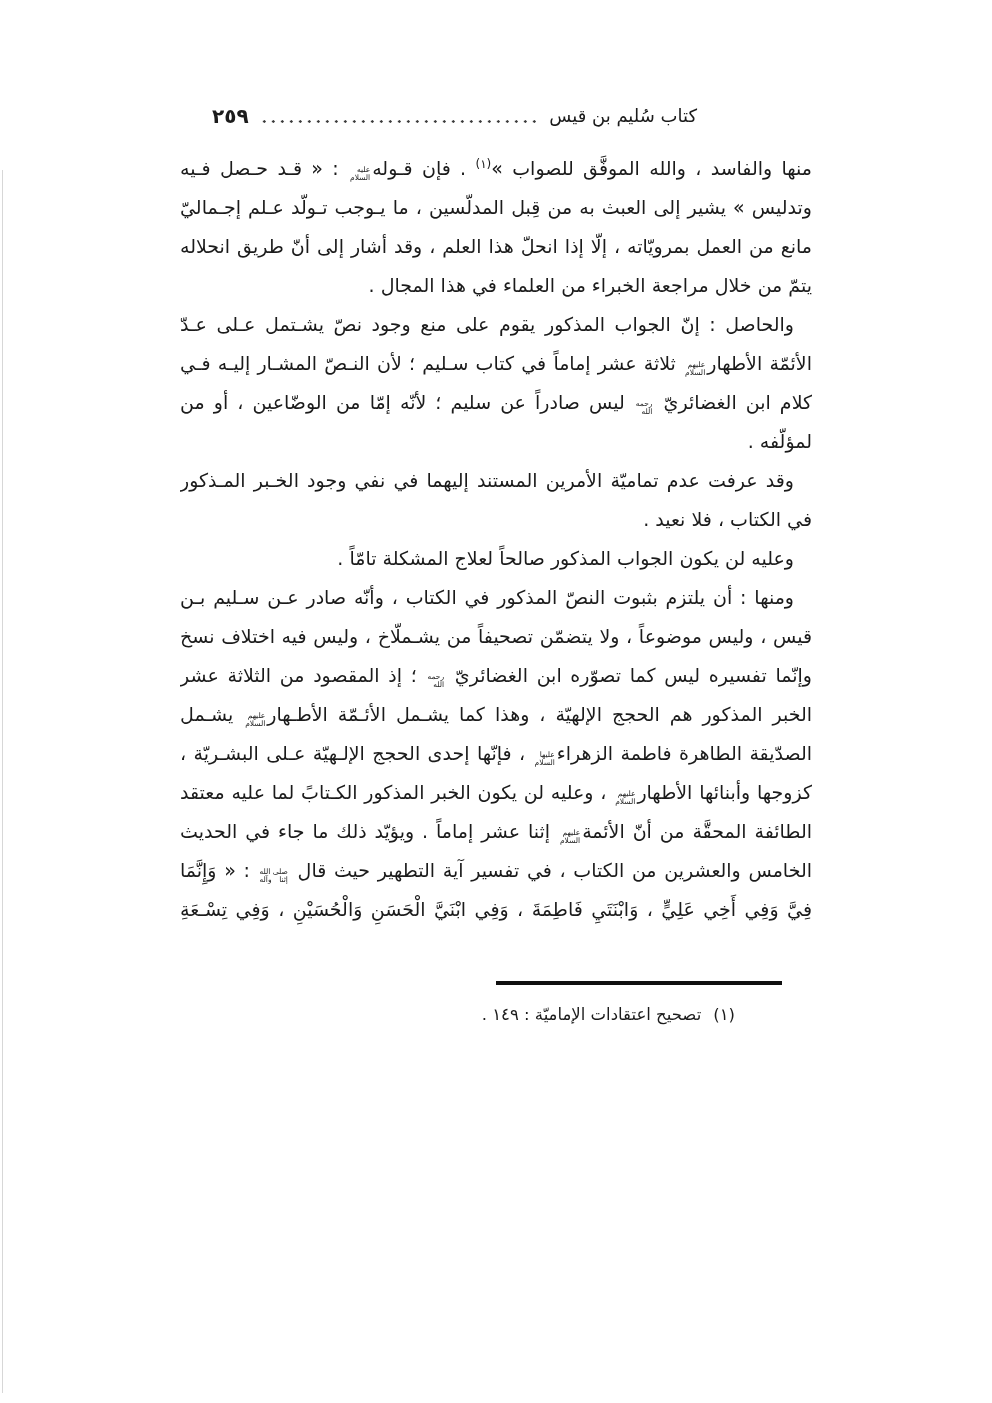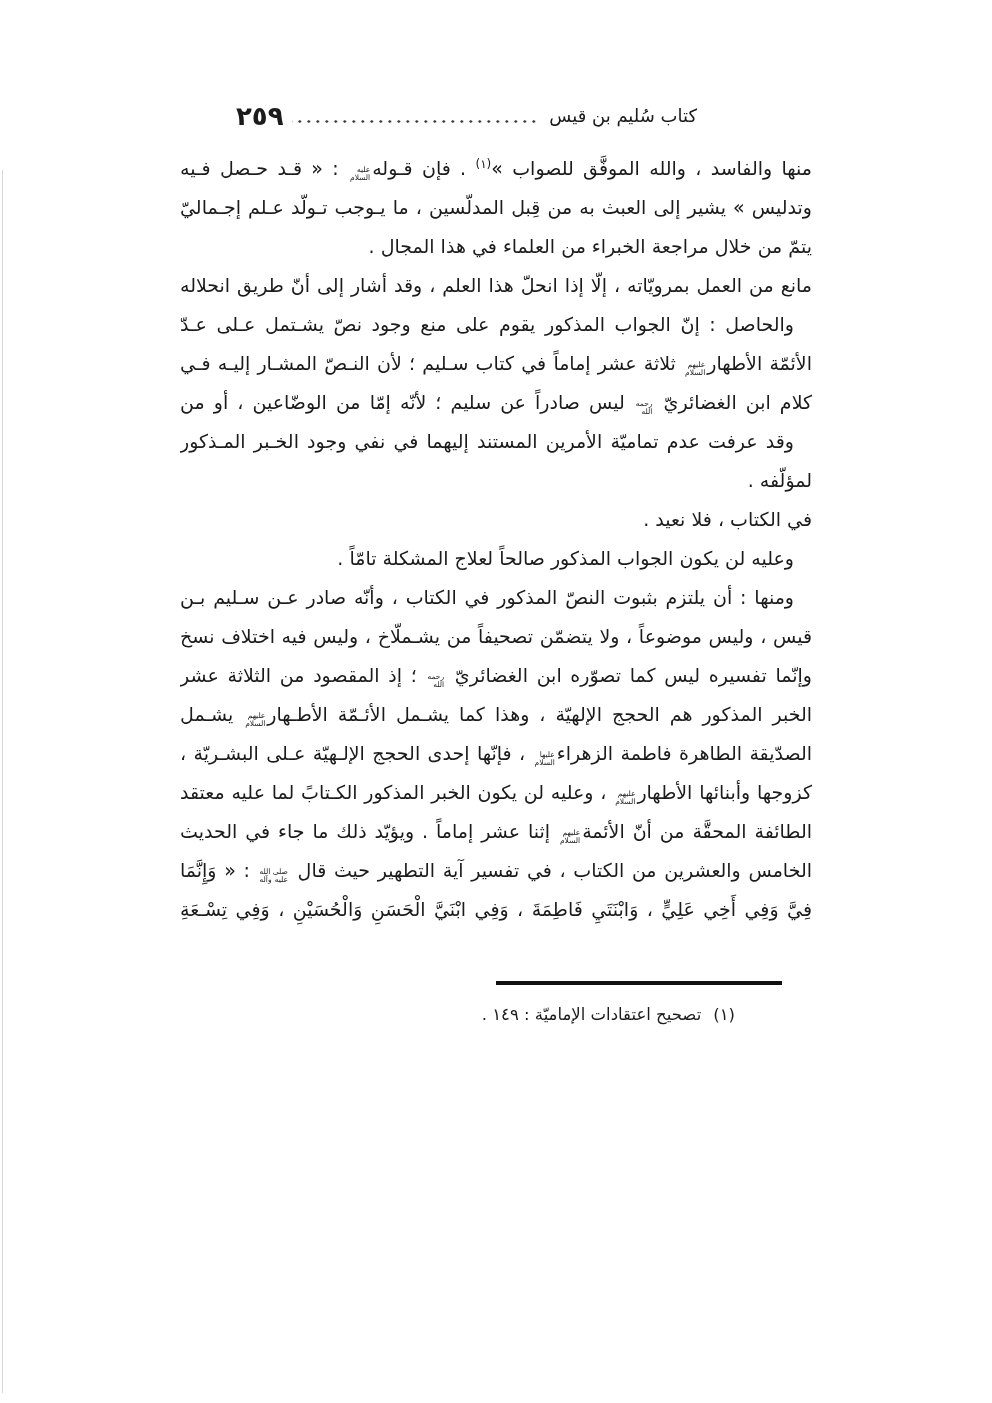--- a/index.html
+++ b/index.html
@@ -23,21 +23,21 @@
     font-size:18px;
   }
   .header .title{white-space:nowrap;line-height:26px;}
   .header .dots{
     flex:1;height:26px;margin:0 8px;
     background-image:radial-gradient(circle,#3a3a3a 1.1px,transparent 1.5px);
     background-size:9px 3px;
     background-repeat:repeat-x;
     background-position:center bottom 6px;
   }
-  .header .pageno{white-space:nowrap;line-height:26px;font-weight:bold;font-size:26px;margin-left:24px;}
+  .header .pageno{white-space:nowrap;line-height:26px;font-weight:bold;font-size:20px;}
   
   .body{
     position:absolute;top:149px;right:180px;width:632px;
     direction:rtl;
     font-size:19px;
   }
   .line{
     height:39px;line-height:39px;
     text-align:justify;text-align-last:justify;
     overflow:hidden;
@@ -74,37 +74,37 @@
   <div class="header">
     <span class="title">كتاب سُليم بن قيس</span>
     <span class="dots"></span>
     <span class="pageno">٢٥٩</span>
   </div>
 
   <div class="body">
     <div>
         <div class="line j"><span>منها والفاسد ، والله الموفَّق للصواب »</span><sup class="fnref">(١)</sup><span> . فإن قـوله</span><span class="honorific"><span class="hrow">عليه</span><span class="hrow">السلام</span></span><span> : « قـد حـصل فـيه تـخليط</span></div>
         <div class="line j"><span>وتدليس » يشير إلى العبث به من قِبل المدلّسين ، ما يـوجب تـولّد عـلم إجـماليّ</span></div>
+        <div class="line j"><span>مانع من العمل بمرويّاته ، إلّا إذا انحلّ هذا العلم ، وقد أشار إلى أنّ طريق انحلاله</span></div>
         <div class="line last"><span>يتمّ من خلال مراجعة الخبراء من العلماء في هذا المجال .</span></div>
-        <div class="line j"><span>مانع من العمل بمرويّاته ، إلّا إذا انحلّ هذا العلم ، وقد أشار إلى أنّ طريق انحلاله</span></div>
         <div class="line j ind"><span>والحاصل : إنّ الجواب المذكور يقوم على منع وجود نصّ يشـتمل عـلى عـدّ</span></div>
         <div class="line j"><span>الأئمّة الأطهار</span><span class="honorific"><span class="hrow">عليهم</span><span class="hrow">السلام</span></span><span> ثلاثة عشر إماماً في كتاب سـليم ؛ لأن النـصّ المشـار إليـه فـي</span></div>
         <div class="line j"><span>كلام ابن الغضائريّ </span><span class="honorific"><span class="hrow">رحمه</span><span class="hrow">الله</span></span><span> ليس صادراً عن سليم ؛ لأنّه إمّا من الوضّاعين ، أو من اختلاف</span></div>
+        <div class="line last"><span>لمؤلّفه .</span></div>
         <div class="line j ind"><span>وقد عرفت عدم تماميّة الأمرين المستند إليهما في نفي وجود الخـبر المـذكور</span></div>
-        <div class="line last"><span>لمؤلّفه .</span></div>
         <div class="line last"><span>في الكتاب ، فلا نعيد .</span></div>
         <div class="line last ind"><span>وعليه لن يكون الجواب المذكور صالحاً لعلاج المشكلة تامّاً .</span></div>
         <div class="line j ind"><span class="bold">ومنها</span><span> : أن يلتزم بثبوت النصّ المذكور في الكتاب ، وأنّه صادر عـن سـليم بـن</span></div>
         <div class="line j"><span>قيس ، وليس موضوعاً ، ولا يتضمّن تصحيفاً من يشـملّاخ ، وليس فيه اختلاف نسخ ،</span></div>
         <div class="line j"><span>وإنّما تفسيره ليس كما تصوّره ابن الغضائريّ </span><span class="honorific"><span class="hrow">رحمه</span><span class="hrow">الله</span></span><span> ؛ إذ المقصود من الثلاثة عشر فـي</span></div>
         <div class="line j"><span>الخبر المذكور هم الحجج الإلهيّة ، وهذا كما يشـمل الأئـمّة الأطـهار</span><span class="honorific"><span class="hrow">عليهم</span><span class="hrow">السلام</span></span><span> يشـمل</span></div>
         <div class="line j"><span>الصدّيقة الطاهرة فاطمة الزهراء</span><span class="honorific"><span class="hrow">عليها</span><span class="hrow">السلام</span></span><span> ، فإنّها إحدى الحجج الإلـهيّة عـلى البشـريّة ،</span></div>
         <div class="line j"><span>كزوجها وأبنائها الأطهار</span><span class="honorific"><span class="hrow">عليهم</span><span class="hrow">السلام</span></span><span> ، وعليه لن يكون الخبر المذكور الكـتابً لما عليه معتقد</span></div>
         <div class="line j"><span>الطائفة المحقَّة من أنّ الأئمة</span><span class="honorific"><span class="hrow">عليهم</span><span class="hrow">السلام</span></span><span> إثنا عشر إماماً . ويؤيّد ذلك ما جاء في الحديث</span></div>
-        <div class="line j"><span>الخامس والعشرين من الكتاب ، في تفسير آية التطهير حيث قال </span><span class="honorific"><span class="hrow">صلى الله</span><span class="hrow">عليه وآله</span></span><span> : « </span><span class="bold">وَإِنَّمَا أُنْزِلَتْ</span></div>
+        <div class="line j"><span>الخامس والعشرين من الكتاب ، في تفسير آية التطهير حيث قال </span><span class="honorific"><span class="hrow">صلى الله</span><span class="hrow">إثنا وآله</span></span><span> : « </span><span class="bold">وَإِنَّمَا أُنْزِلَتْ</span></div>
         <div class="line j"><span class="bold">فِيَّ وَفِي أَخِي عَلِيٍّ ، وَابْنَتَيِ فَاطِمَةَ ، وَفِي ابْنَيَّ الْحَسَنِ وَالْحُسَيْنِ ، وَفِي تِسْـعَةِ أَئِـمَّةٍ</span></div>
       </div>
   </div>
 
   <div class="fnrule"></div>
 
   <div class="footnote">
     <span>(١)</span>
     <span>تصحيح اعتقادات الإماميّة : ١٤٩ .</span>
   </div>

